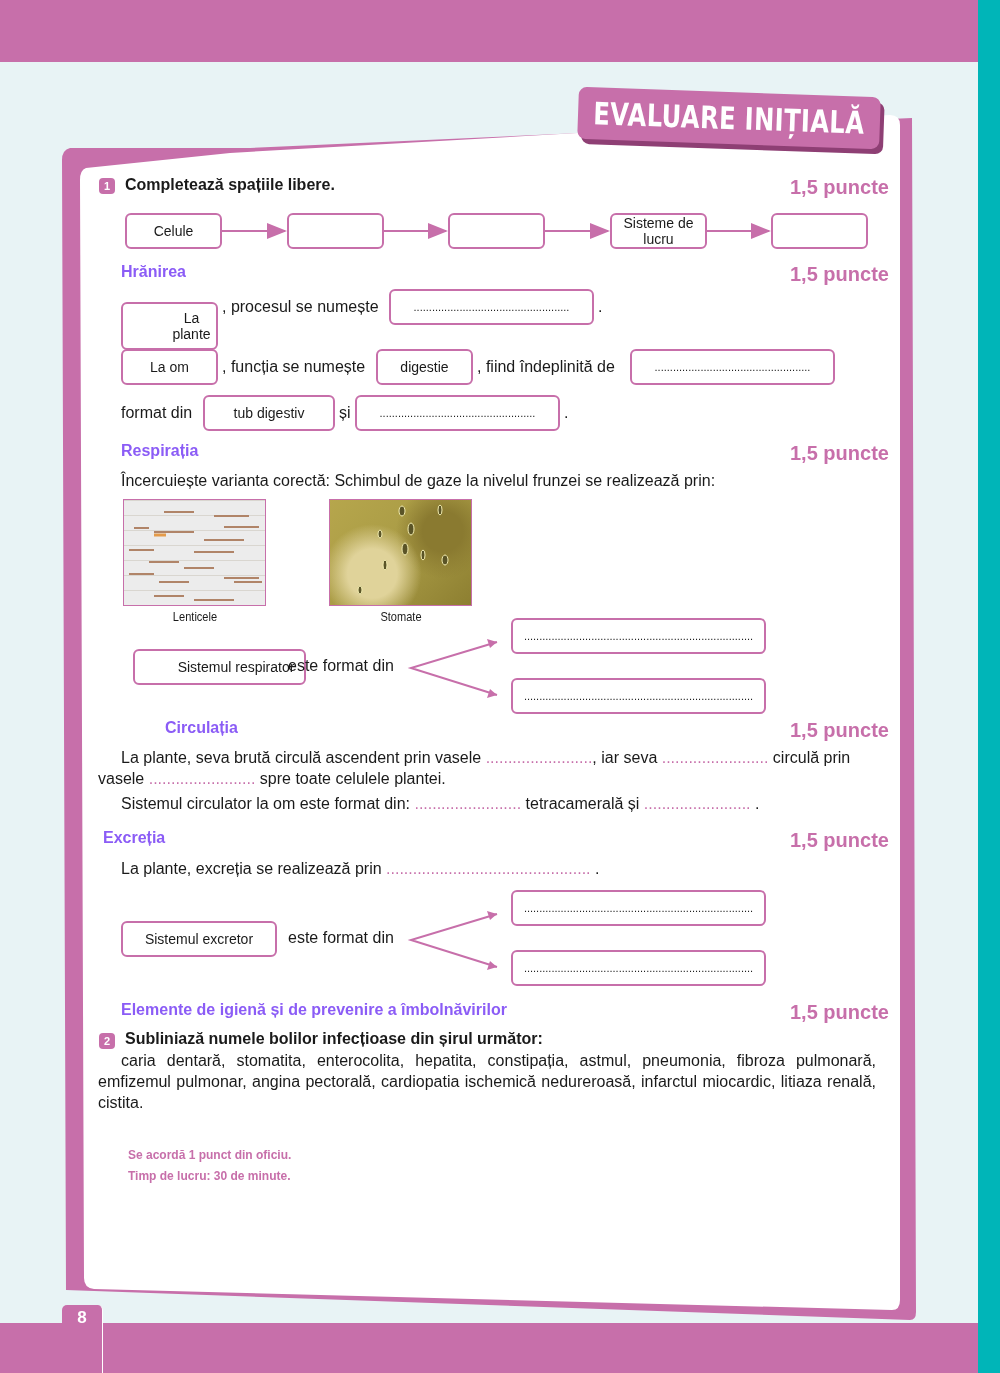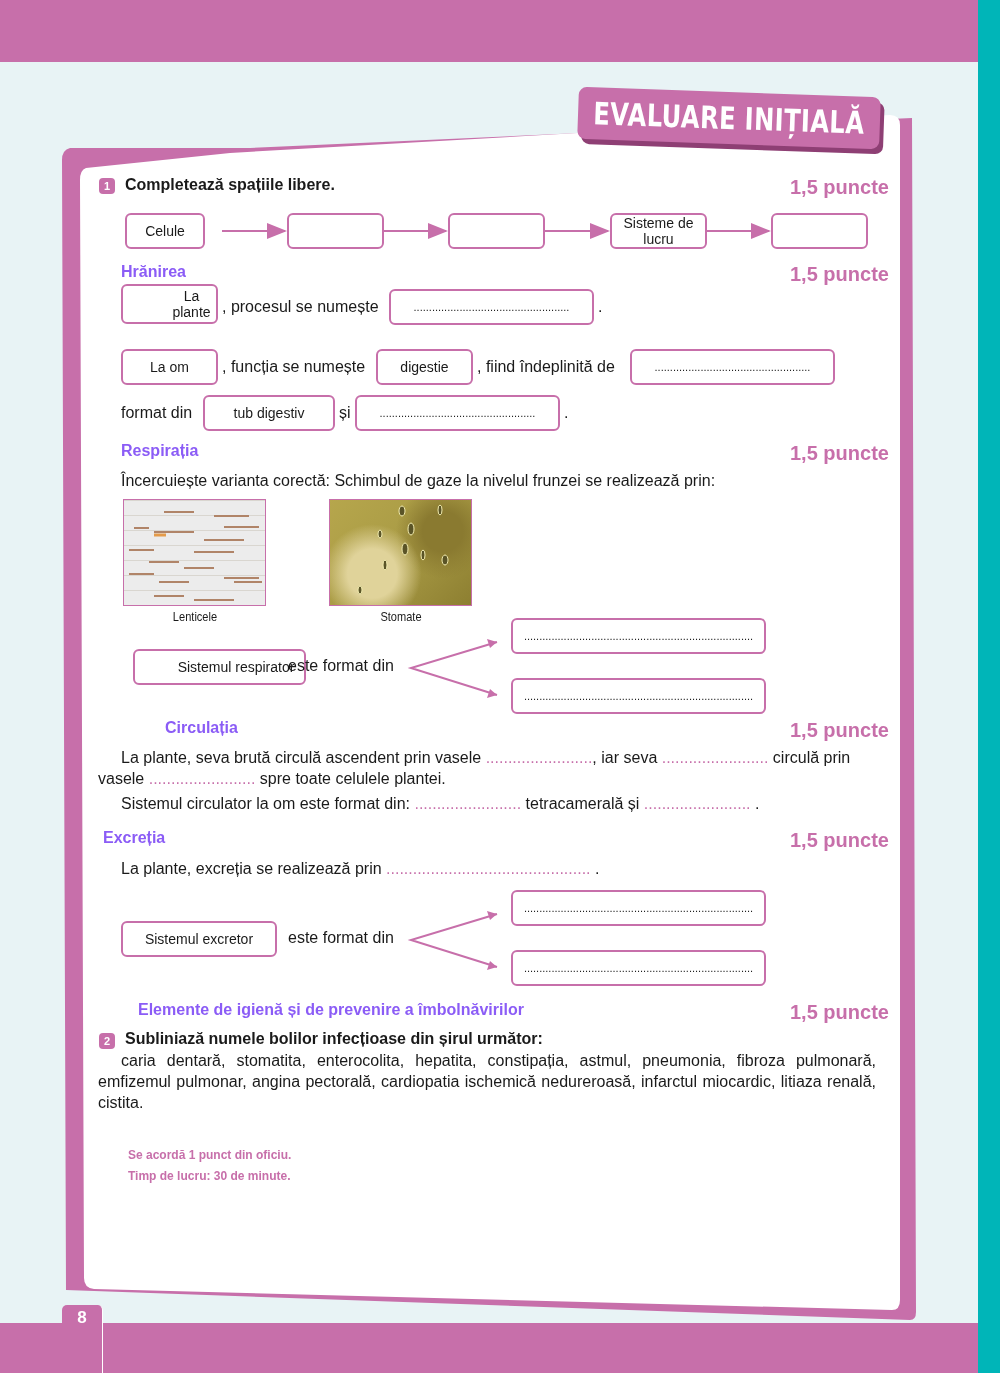--- a/index.html
+++ b/index.html
@@ -41,21 +41,21 @@
 </svg>
 
 <div class="title-tag">
   <span>EVALUARE INIȚIALĂ</span>
 </div>
 
 <div class="num-badge" style="left:99px; top:178px;">1</div>
 <div class="abs q-title" style="left:125px; top:176px;">Completează spațiile libere.</div>
 <div class="abs pts" style="left:790px; top:176px;">1,5 puncte</div>
 
-<div class="box" style="left:125px; top:213px; width:80px; height:36px;">Celule</div>
+<div class="box" style="left:125px; top:213px; width:97px; height:36px;">Celule</div>
 <div class="box" style="left:287px; top:213px; width:97px; height:36px;"></div>
 <div class="box" style="left:448px; top:213px; width:97px; height:36px;"></div>
 <div class="box" style="left:610px; top:213px; width:97px; height:36px; padding:0 6px;">Sisteme de lucru</div>
 <div class="box" style="left:771px; top:213px; width:97px; height:36px;"></div>
 
 <svg class="frame" width="1000" height="1373">
   <defs>
     <marker id="ah" markerWidth="10" markerHeight="10" refX="9" refY="5" orient="auto">
       <path d="M0 1 L10 5 L0 9 Z" fill="#c76faa"></path>
     </marker>
@@ -70,21 +70,21 @@
   <path d="M497 695 L490 689 L487 698 Z" fill="#c76faa"></path>
 
   <polyline points="497,914 411,940 497,967" fill="none" stroke="#c76faa" stroke-width="2"></polyline>
   <path d="M497 914 L487 911 L490 920 Z" fill="#c76faa"></path>
   <path d="M497 967 L490 961 L487 970 Z" fill="#c76faa"></path>
 </svg>
 
 <div class="abs sect" style="left:121px; top:263px;">Hrănirea</div>
 <div class="abs pts" style="left:790px; top:263px;">1,5 puncte</div>
 
-<div class="box" style="left:121px; top:284px; width:97px; height:40px;padding-left:44px;">La plante</div>
+<div class="box" style="left:121px; top:302px; width:97px; height:48px;padding-left:44px;">La plante</div>
 <div class="abs txt" style="left:222px; top:298px;">, procesul se numește</div>
 <div class="box" style="left:389px; top:289px; width:205px; height:36px;">
     <span class="dots">...................................................</span>
   </div>
 <div class="abs txt" style="left:598px; top:298px;">.</div>
 
 <div class="box" style="left:121px; top:349px; width:97px; height:36px;">La om</div>
 <div class="abs txt" style="left:222px; top:358px;">, funcția se numește</div>
 <div class="box" style="left:376px; top:349px; width:97px; height:36px;">digestie</div>
 <div class="abs txt" style="left:477px; top:358px;">, fiind îndeplinită de</div>
@@ -176,21 +176,21 @@
 
 <div class="box" style="left:121px; top:921px; width:156px; height:36px;">Sistemul excretor</div>
 <div class="abs txt" style="left:288px; top:929px;">este format din</div>
 <div class="box" style="left:511px; top:890px; width:255px; height:36px;">
     <span class="dots">...........................................................................</span>
   </div>
 <div class="box" style="left:511px; top:950px; width:255px; height:36px;">
     <span class="dots">...........................................................................</span>
   </div>
 
-<div class="abs sect" style="left:138px; top:1001px;">Elemente de igienă și de prevenire a îmbolnăvirilor</div>
+<div class="abs sect" style="left:121px; top:1001px;">Elemente de igienă și de prevenire a îmbolnăvirilor</div>
 <div class="abs pts" style="left:790px; top:1001px;">1,5 puncte</div>
 
 <div class="num-badge" style="left:99px; top:1033px;">2</div>
 <div class="abs q-title" style="left:125px; top:1030px;">Subliniază numele bolilor infecțioase din șirul următor:</div>
 <div class="para" style="left:98px; top:1050px; width:778px; text-indent:23px; text-align:justify;">caria dentară, stomatita, enterocolita, hepatita, constipația, astmul, pneumonia, fibroza pulmonară, emfizemul pulmonar, angina pectorală, cardiopatia ischemică nedureroasă, infarctul miocardic, litiaza renală, cistita.</div>
 
 <div class="footer-note">
   <div>Se acordă 1 punct din oficiu.</div>
   <div>Timp de lucru: 30 de minute.</div>
 </div>

